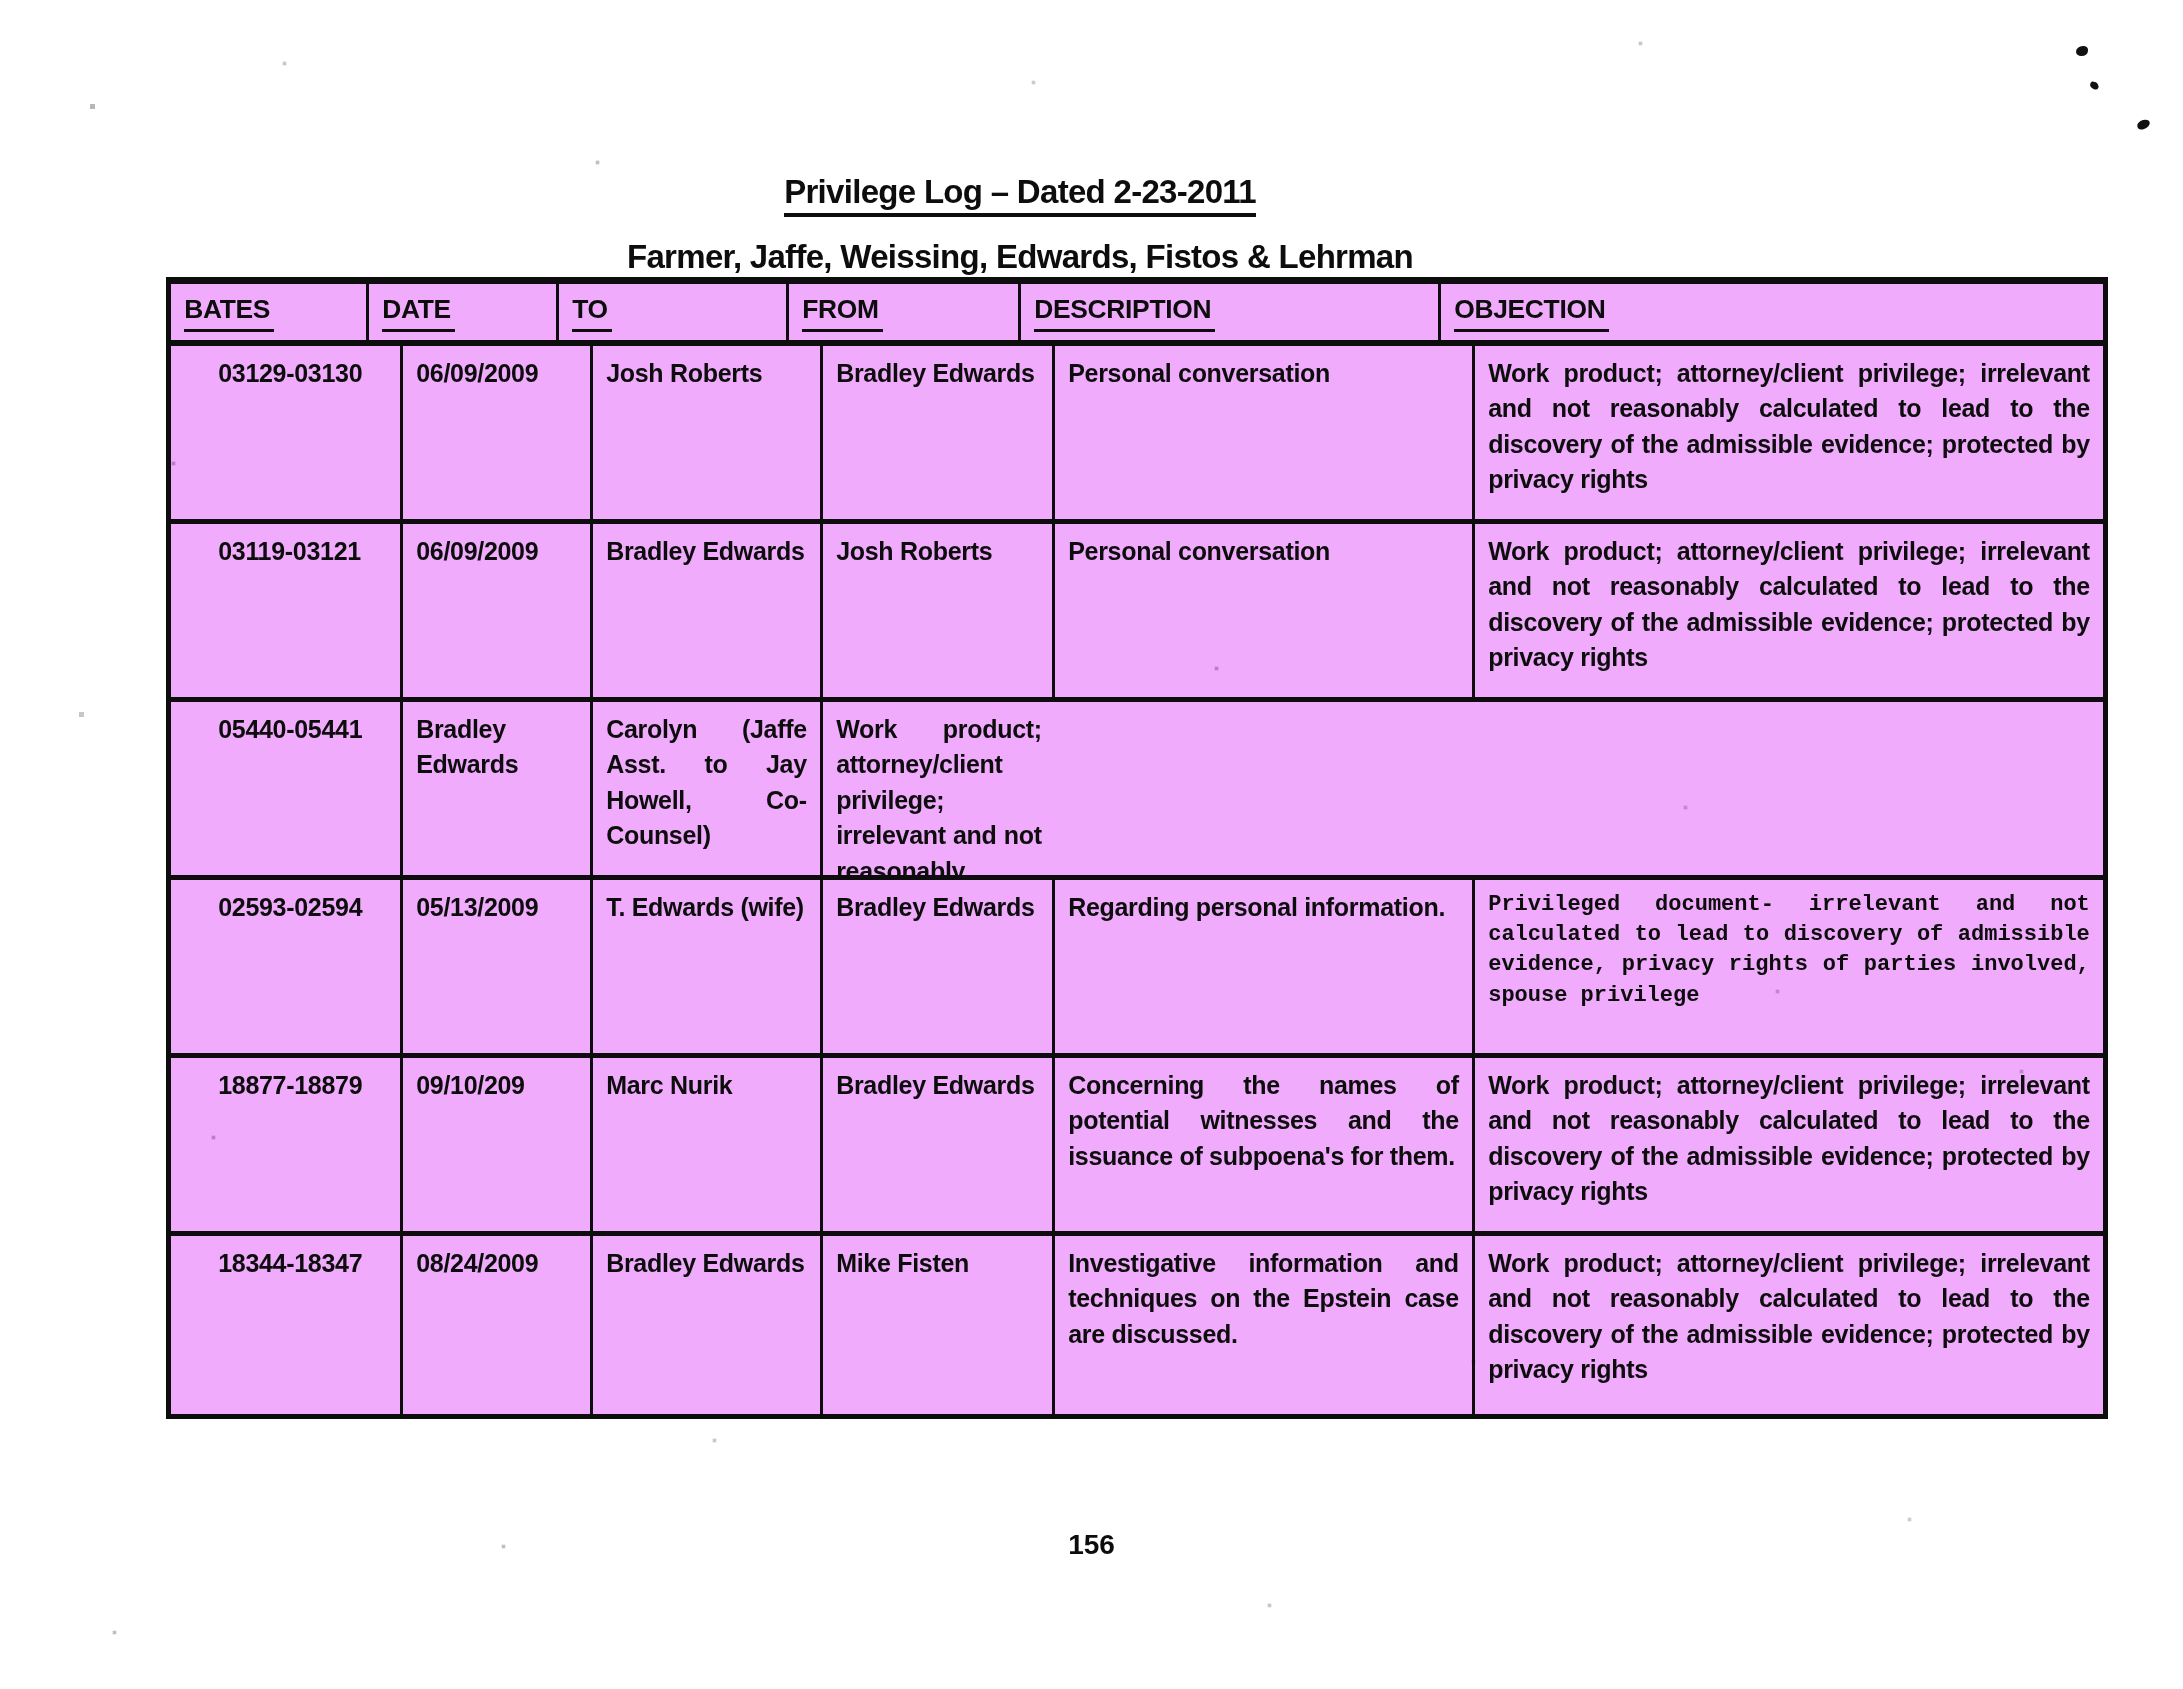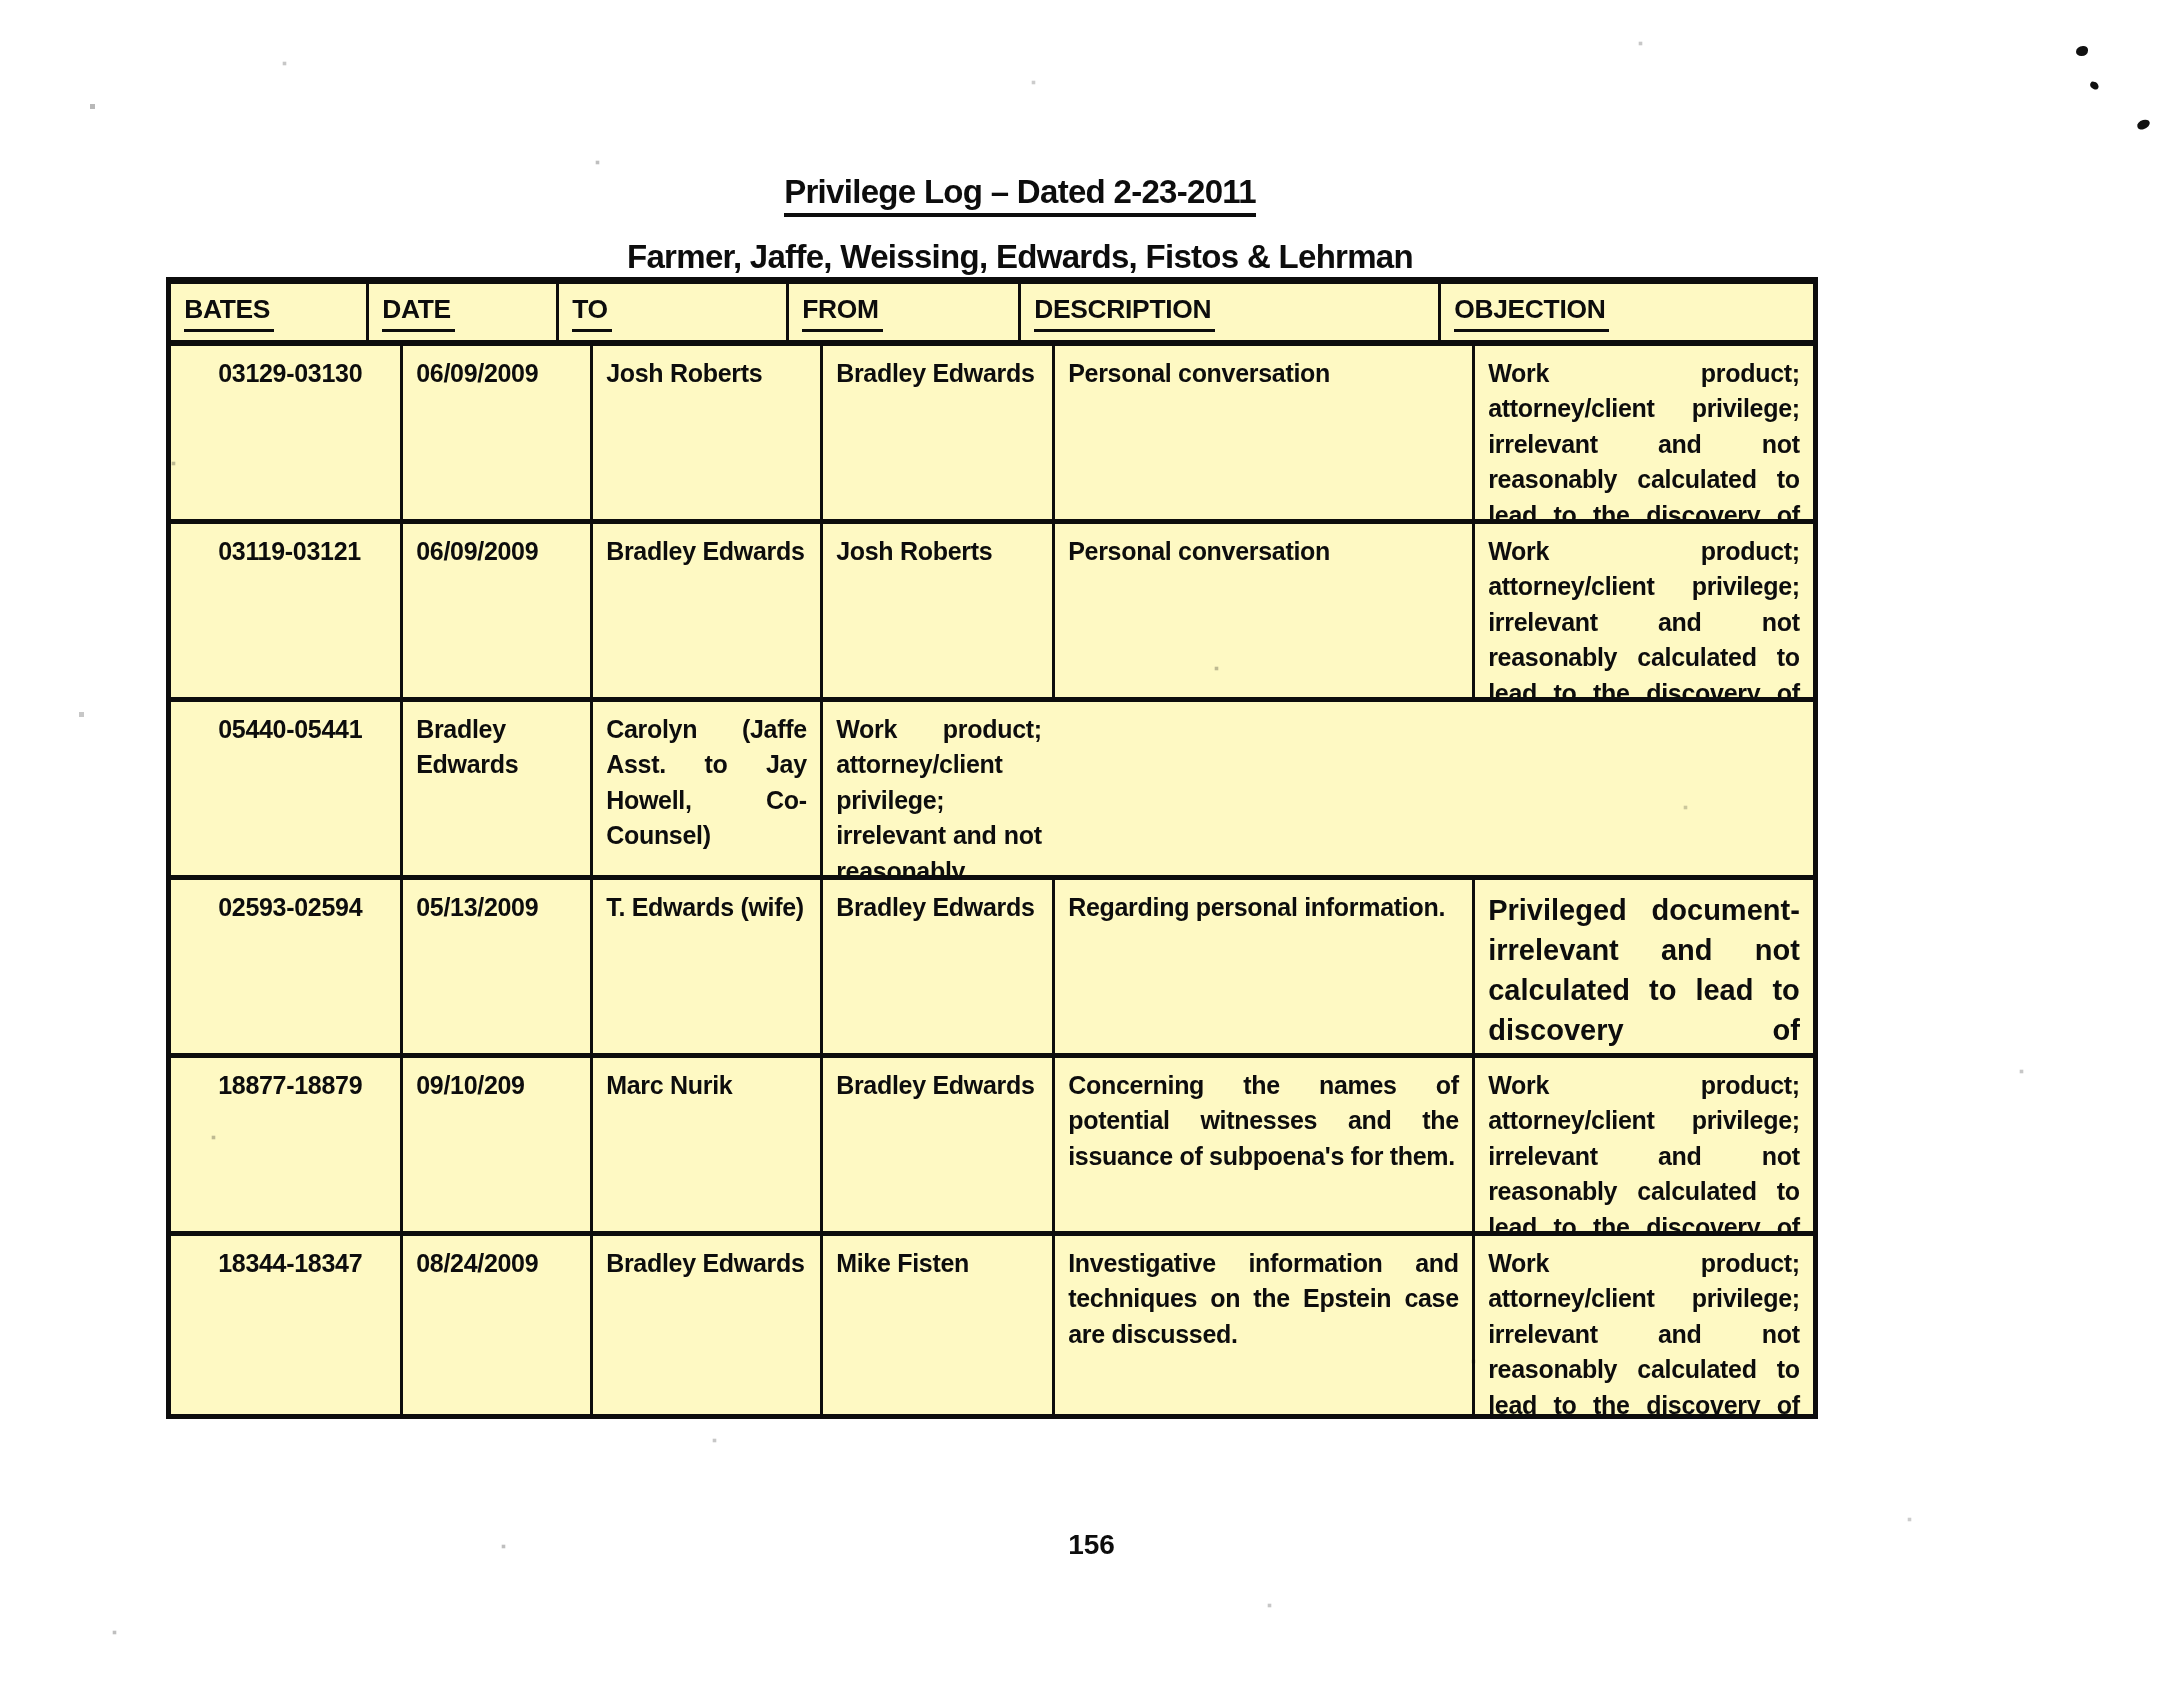--- a/index.html
+++ b/index.html
@@ -31,24 +31,24 @@
     border-bottom: 4.6px solid #0d0d0d;
     padding-bottom: 2px;
   }
   .doc-subtitle { margin-top: 21px; }
 
   
   .log-table {
     position: absolute;
     top: 277px;
     left: 166px;
-    width: 1652px;
+    width: 1942px;
     border: 5.3px solid #0d0d0d;
     border-top-width: 7.3px;
-    background: #fef9c3;
+    background: #f0abfc;
   }
   .t-row {
     display: grid;
     grid-template-columns: 198px 190px 230px 232px 420px auto;
     border-bottom: 5.3px solid #0d0d0d;
   }
   .t-row:last-child { border-bottom: none; }
   .t-row.header { border-bottom-width: 6px; }
   .cell {
     border-right: 3.3px solid #0d0d0d;
@@ -65,22 +65,22 @@
     display: inline-block;
     font-size: 26.4px;
     border-bottom: 3.3px solid #0d0d0d;
     padding-bottom: 1.3px;
     padding-right: 4px;
   }
   .body-row { height: 178px; padding-left: 34px; }
   .c-desc, .c-obj, .c-to, .c-from { text-align: justify; }
   
   .serif-objection .c-obj {
-    font-family: Liberation Sans, sans-serif;
-    font-size: 29px;
+    font-family: Liberation Mono, monospace;
+    font-size: 22px;
     line-height: 1.38;
     letter-spacing: 0;
   }
 
   
   .page-number {
     position: absolute;
     top: 1529px;
     left: 0;
     width: 100%;

